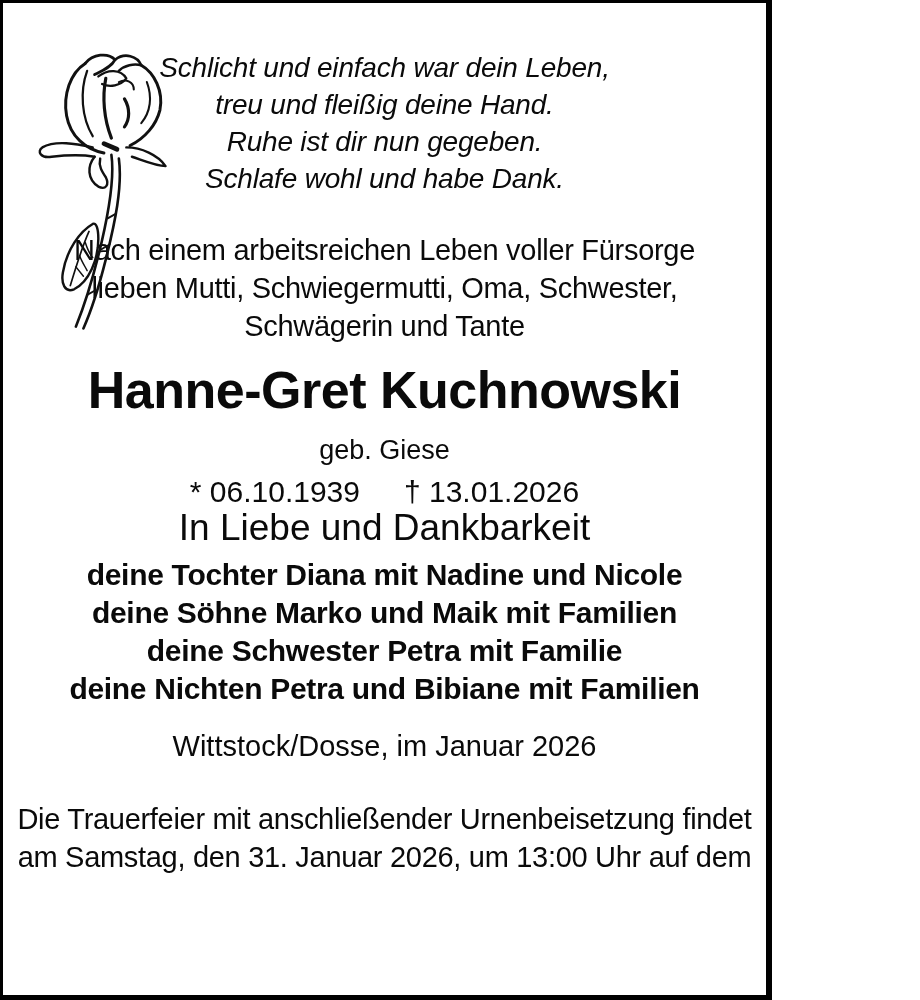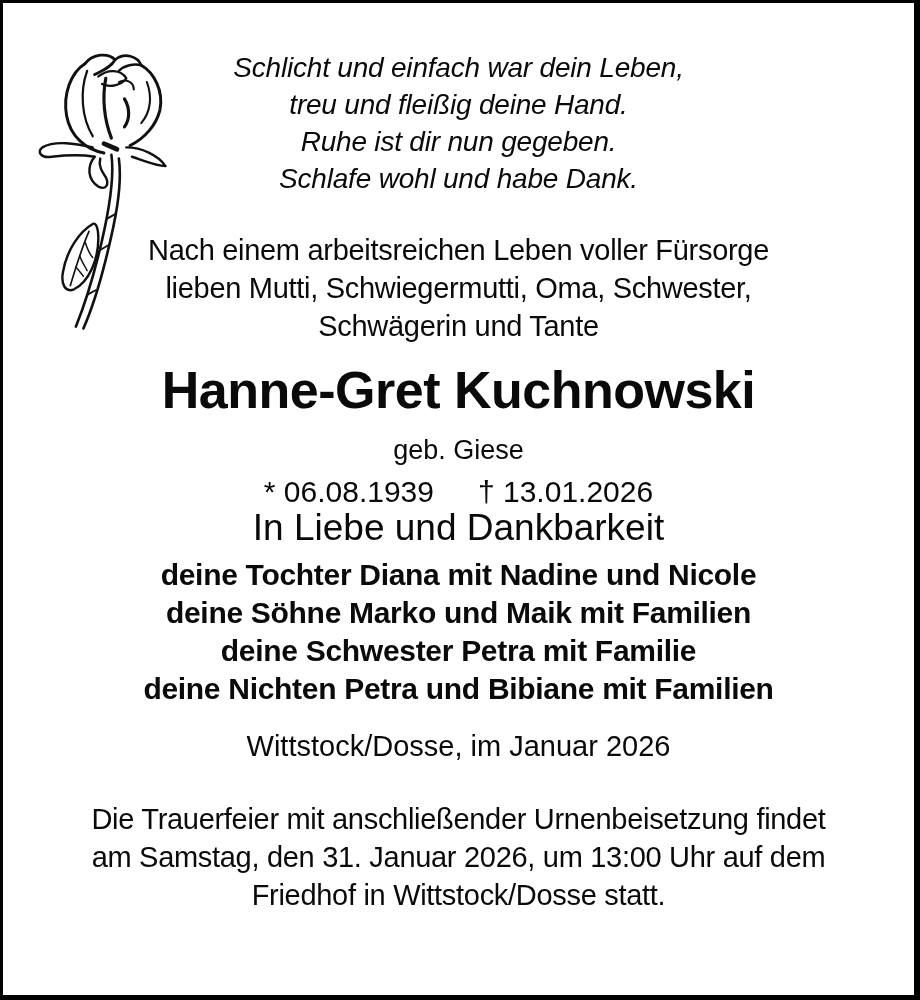--- a/index.html
+++ b/index.html
@@ -2,21 +2,21 @@
 <html lang="de"><head>
 <meta charset="utf-8">
 <style>
   html, body {
     margin: 0;
     padding: 0;
     background: #ffffff;
   }
   .page {
     position: relative;
-    width: 920px;
+    width: 772px;
     height: 1000px;
     box-sizing: border-box;
     background: #ffffff;
     border-style: solid;
     border-color: #000000;
     border-width: 3px 6px 5px 3px;
     overflow: hidden;
     font-family: "Liberation Sans", sans-serif;
     color: #0a0a0a;
     text-align: center;
@@ -149,34 +149,33 @@
     <div>Nach einem arbeitsreichen Leben voller Fürsorge</div>
     <div>lieben Mutti, Schwiegermutti, Oma, Schwester,</div>
     <div>Schwägerin und Tante</div>
   </div>
 
   <h1 class="name">Hanne-Gret Kuchnowski</h1>
 
   <div class="maiden">geb. Giese</div>
 
   <div class="dates">
-    <span>* 06.08.1939</span>
+    <span>* 06.10.1939</span>
     <span>† 13.01.2026</span>
   </div>
 
   <div class="intro">In Liebe und Dankbarkeit</div>
 
   <div class="mourners">
     <div>deine Tochter Diana mit Nadine und Nicole</div>
     <div>deine Söhne Marko und Maik mit Familien</div>
     <div>deine Schwester Petra mit Familie</div>
     <div>deine Nichten Petra und Bibiane mit Familien</div>
   </div>
 
   <div class="place-date">Wittstock/Dosse, im Januar 2026</div>
 
   <div class="funeral">
     <div>Die Trauerfeier mit anschließender Urnenbeisetzung findet</div>
     <div>am Samstag, den 31. Januar 2026, um 13:00 Uhr auf dem</div>
-    <div>Friedhof in Wittstock/Dosse statt.</div>
   </div>
 
 </div>
 
 </body></html>

